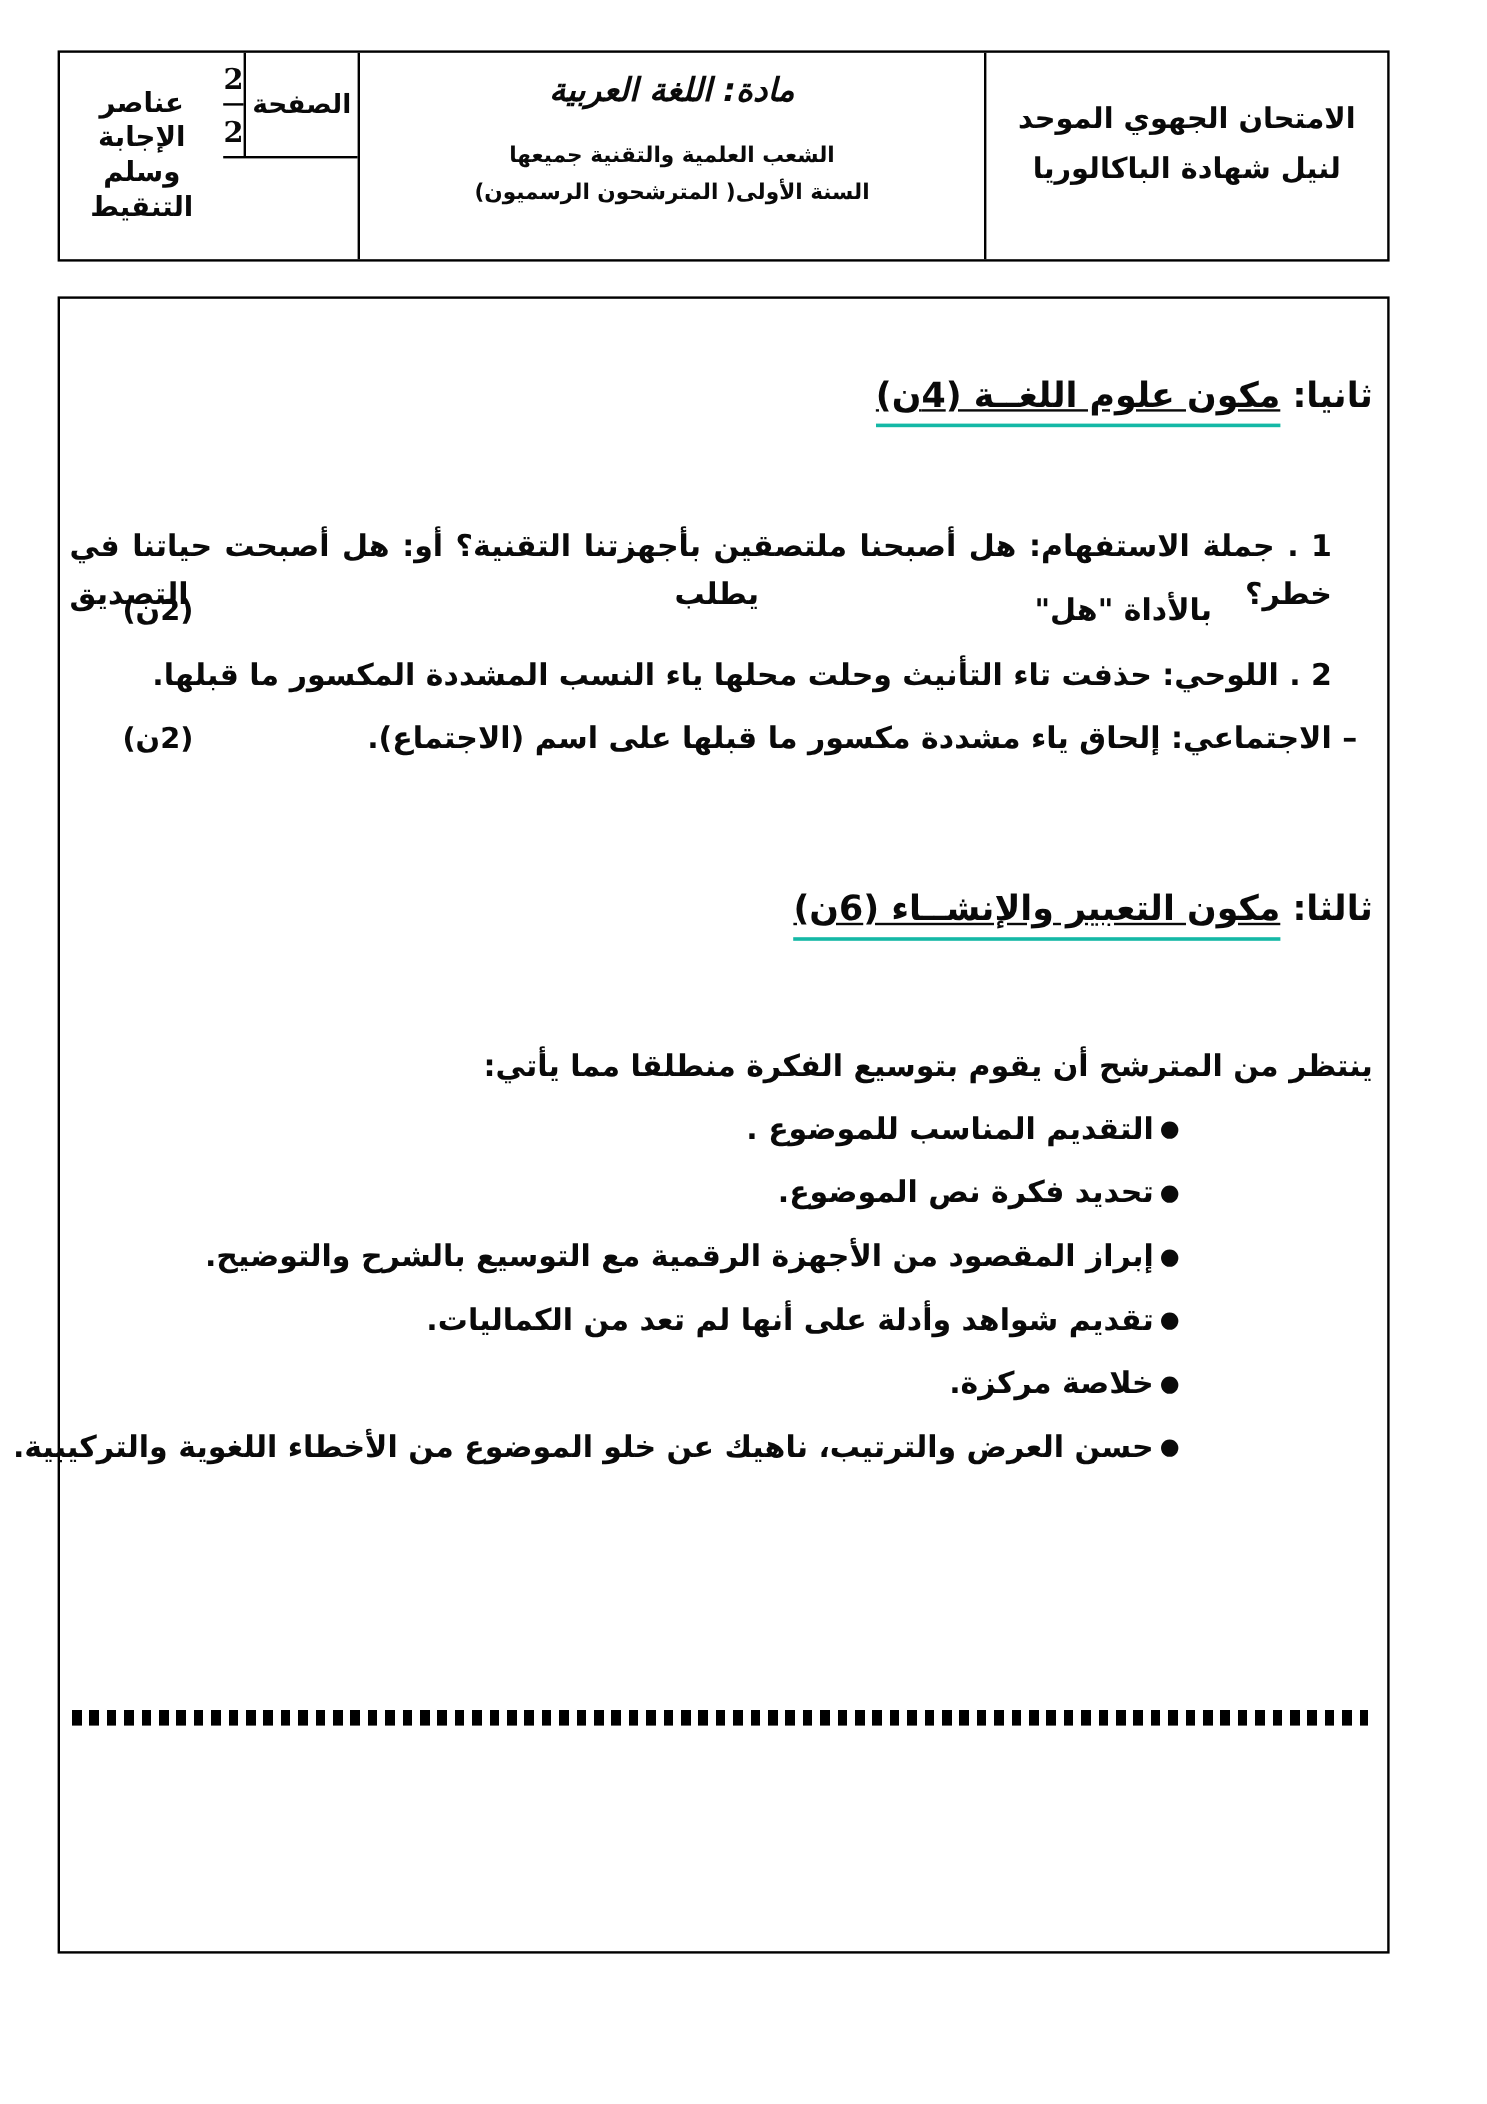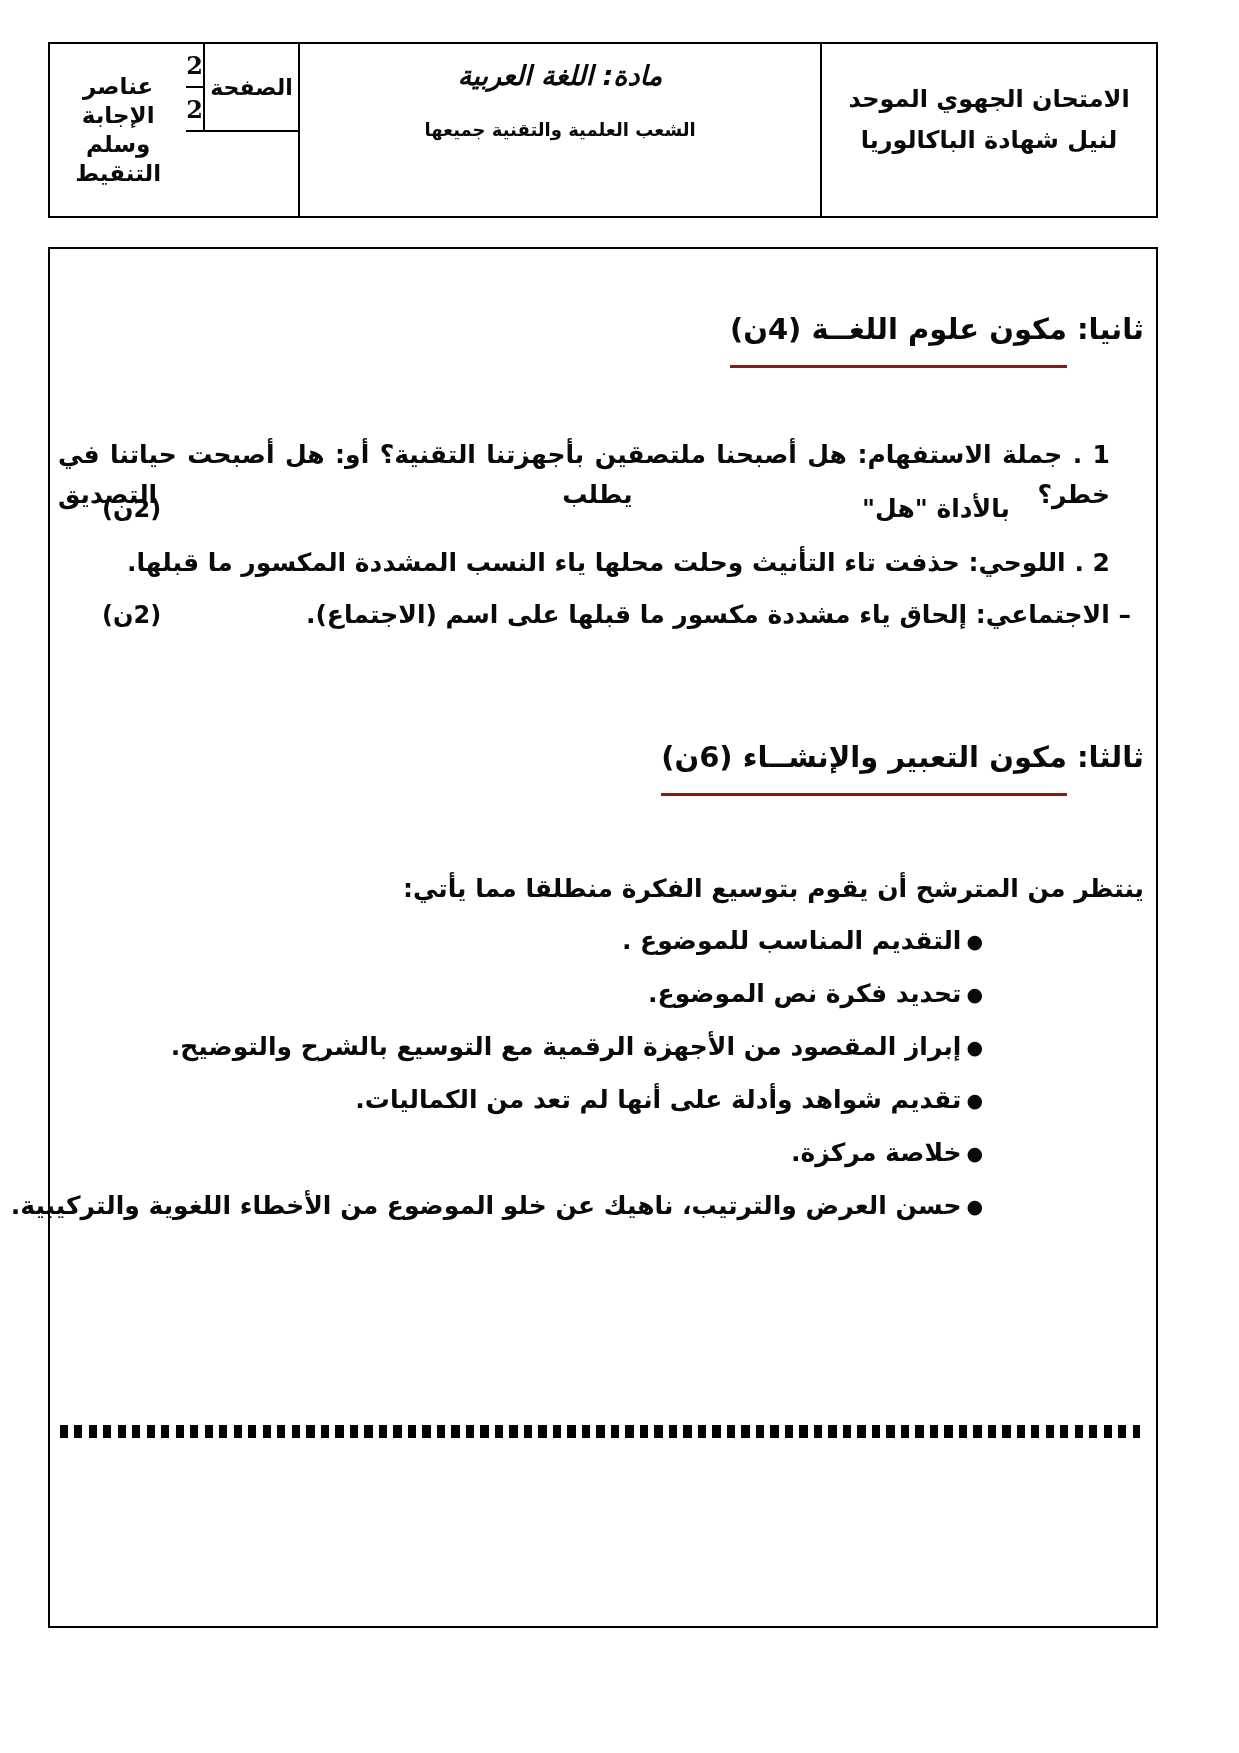--- a/index.html
+++ b/index.html
@@ -65,21 +65,21 @@
     width:1110px; height:1381px;
     border:2px solid #000; box-sizing:border-box;
     background:#fff;
   }
   .sec-heading{
     position:absolute; right:0; left:0;
     padding-right:12px;
     font-size:29px; font-weight:bold; line-height:44px;
     white-space:nowrap;
   }
-  .heading-underlined{border-bottom:3px solid #7f1d1d; padding-bottom:19px;}
+  .heading-underlined{border-bottom:3px solid #14b8a6; padding-bottom:7px;text-decoration:underline;}
   .h-sec2{top:58px;}
   .h-sec3{top:486px;}
   .line{
     position:absolute; right:0; left:0;
     font-size:25px; font-weight:bold; line-height:40px;
     white-space:nowrap;
   }
   .q1l1{
     top:186px; padding-right:46px; padding-left:8px;
     white-space:normal;
@@ -115,20 +115,21 @@
 <div class="page">
 
   <div class="header-table">
     <div class="hcell col-exam">
       <div class="exam-line">الامتحان الجهوي الموحد</div>
       <div class="exam-line">لنيل شهادة الباكالوريا</div>
     </div>
     <div class="hcell col-subject">
       <div class="subject-line">مادة: اللغة العربية</div>
       <div class="branches-line">الشعب العلمية والتقنية جميعها</div>
+      <div class="year-line">السنة الأولى( المترشحون الرسميون)</div>
     </div>
     <div class="hcell col-page">
       <div class="page-top">
         <div class="page-label-cell">الصفحة</div>
         <div class="page-nums">
           <div class="page-num page-num-top">2</div>
           <div class="page-num">2</div>
         </div>
       </div>
       <div class="answers-cell">

